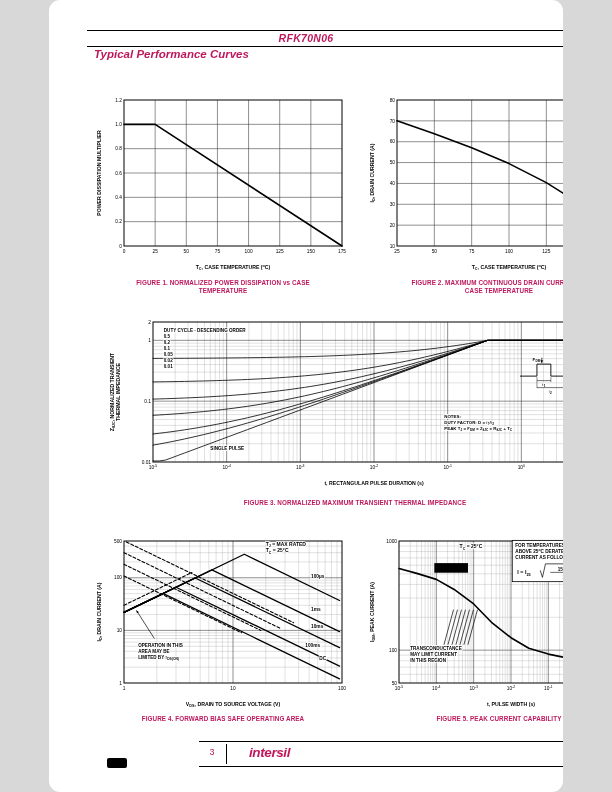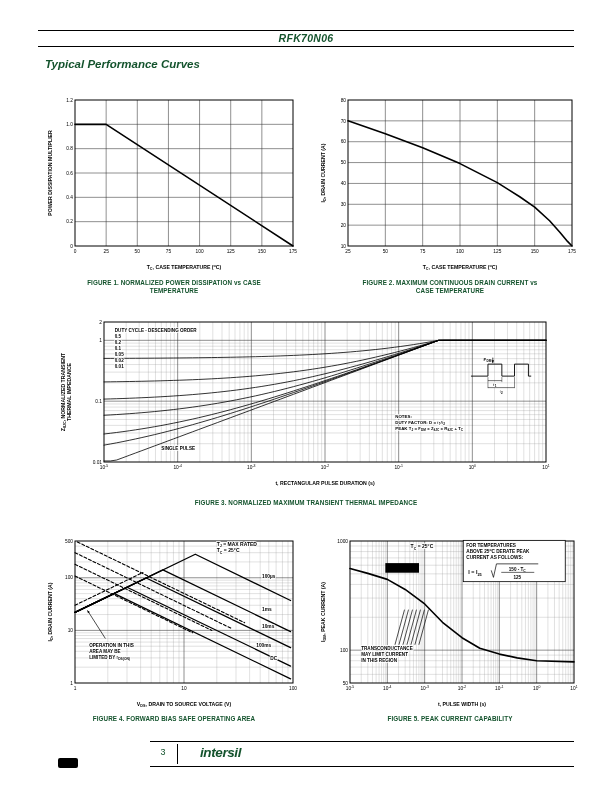--- a/index.html
+++ b/index.html
@@ -1,22 +1,22 @@
 <!DOCTYPE html>
 <html><head>
 <meta charset="utf-8">
 <style>
   html,body{margin:0;padding:0;background:#d8d8d8;}
-  .page{position:relative;width:612px;height:792px;margin:0 auto;background:#fff;
-        font-family:"Liberation Sans",sans-serif;color:#14532d;overflow:hidden;}
+  .page{position:relative;width:514px;height:792px;margin:0 auto;background:#fff;
+        font-family:"Liberation Sans",sans-serif;color:#be185d;overflow:hidden;border-radius:11px;}
   .hline{position:absolute;height:1px;background:#000;}
   .vline{position:absolute;width:1px;background:#000;}
   .doc-title{position:absolute;top:32px;left:0;width:100%;text-align:center;
              font:italic 700 10.5px "Liberation Sans",sans-serif;letter-spacing:.3px;}
-  .section-title{position:absolute;top:58px;left:45px;
+  .section-title{position:absolute;top:48px;left:45px;
              font:italic 700 11.5px "Liberation Sans",sans-serif;}
   svg.chart{position:absolute;}
   svg.chart text{font-family:"Liberation Sans",sans-serif;fill:#000;}
   .fig-caption{position:absolute;text-align:center;
              font:700 6.3px "Liberation Sans",sans-serif;line-height:8px;letter-spacing:.1px;}
   .footer-page{position:absolute;left:153px;top:747px;width:20px;text-align:center;
              font:400 9px "Liberation Sans",sans-serif;}
   .brand{position:absolute;left:200px;top:745px;
              font:italic 700 13.5px "Liberation Sans",sans-serif;letter-spacing:-.4px;}
   .print-mark{position:absolute;left:58px;top:758px;width:20px;height:10px;background:#000;border-radius:2px;}

